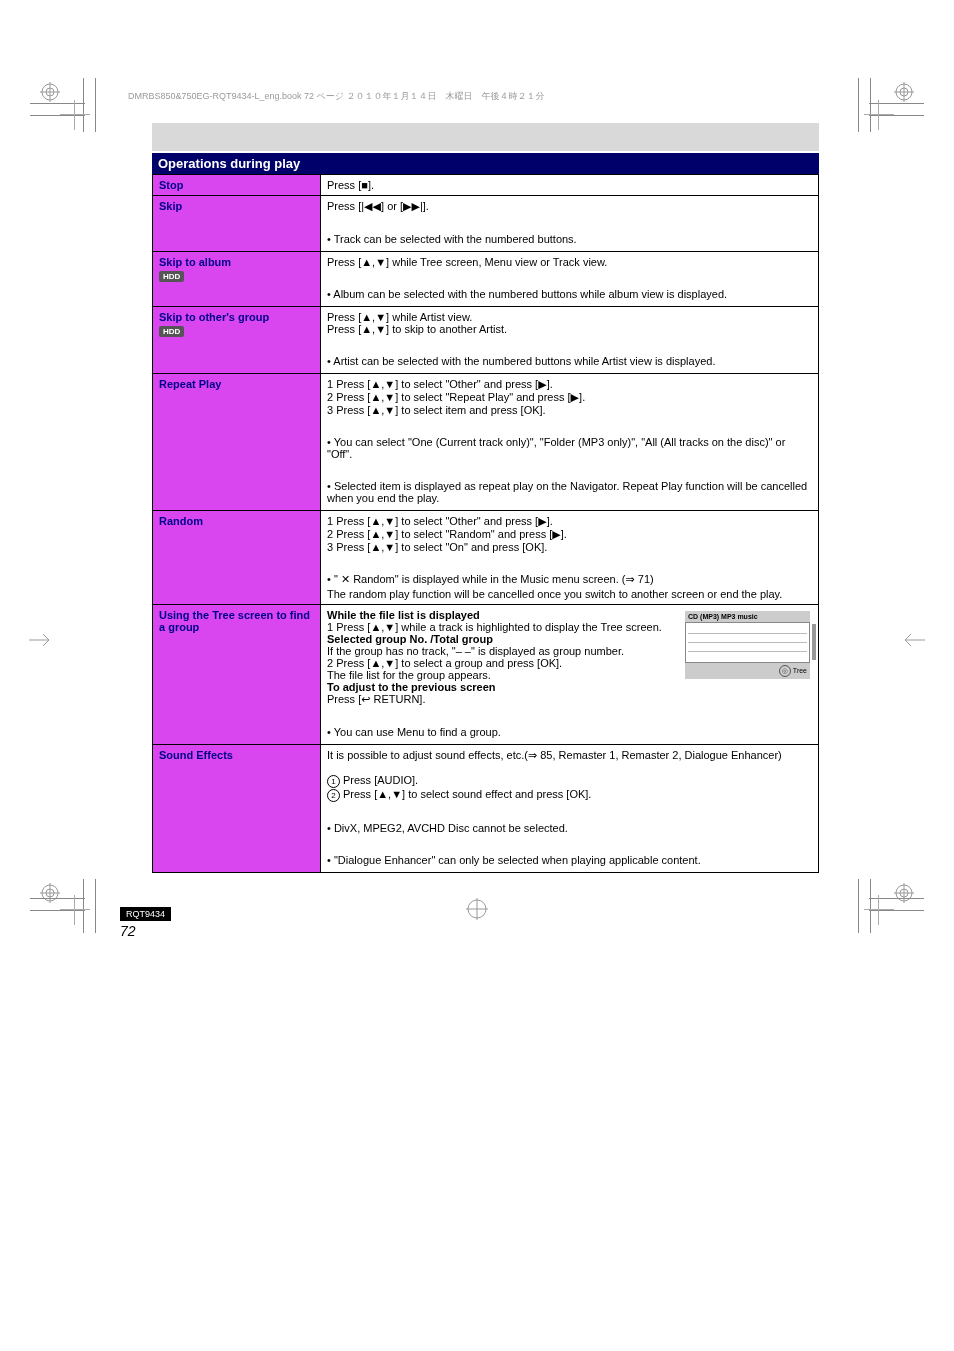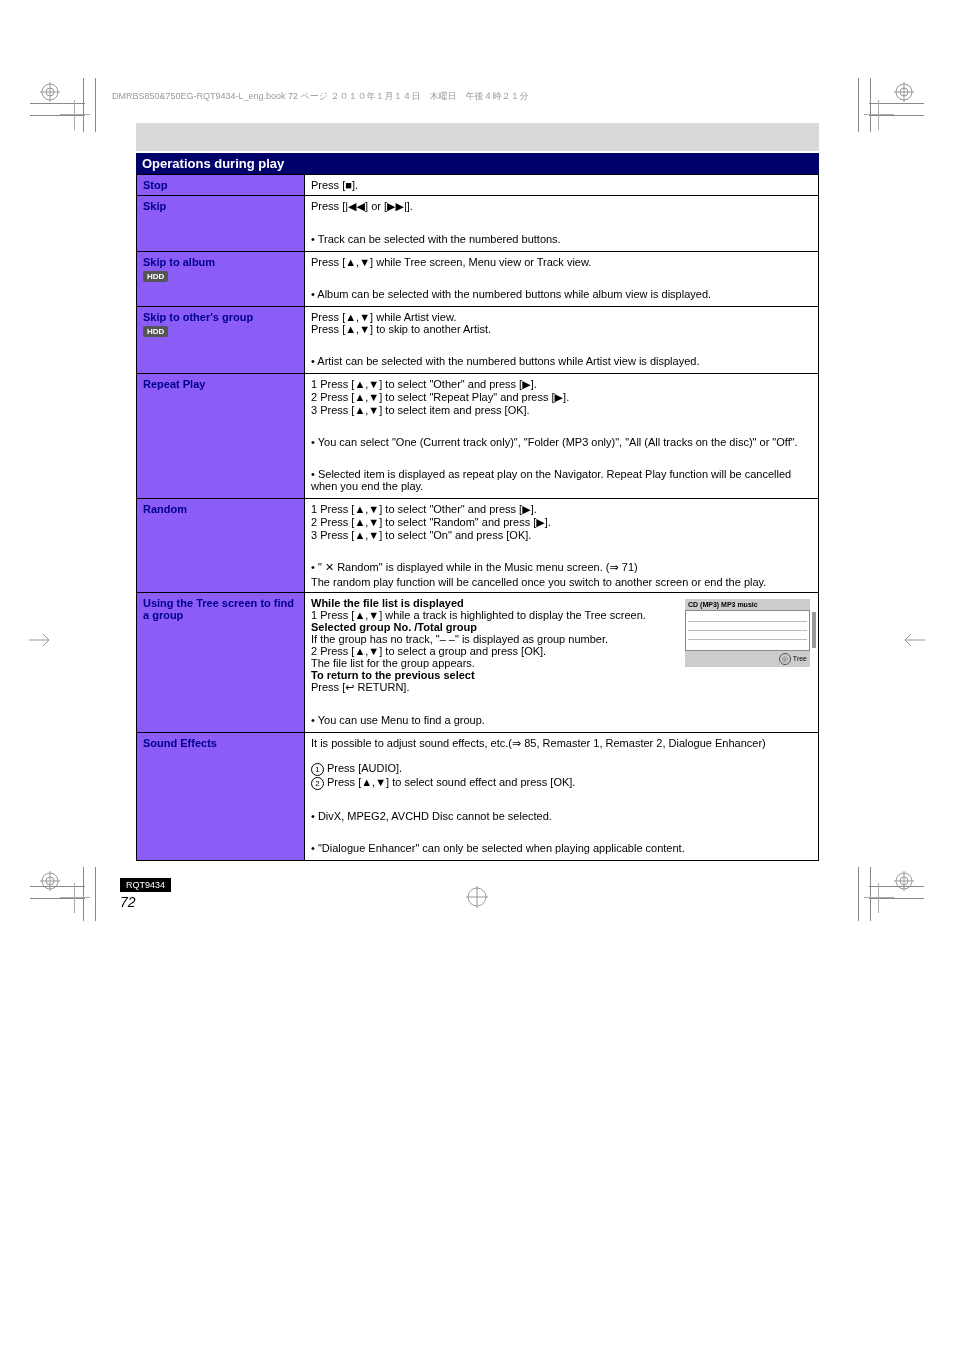--- a/index.html
+++ b/index.html
@@ -4,21 +4,21 @@
 <style>
   body {
     margin: 0;
     padding: 0;
     background: #fff;
     font-family: Arial, Helvetica, sans-serif;
     color: #000;
     width: 954px;
   }
   .page {
-    padding: 90px 0 0 0;
+    padding: 90px 0 0 16px;
     position: relative;
   }
   .regmark {
     position: absolute;
     width: 20px;
     height: 20px;
   }
   .reg-tl { top: 82px; left: 40px; }
   .reg-tr { top: 82px; right: 40px; }
   .reg-ml { top: 630px; left: 29px; }
@@ -109,21 +109,21 @@
   }
   table.ops td {
     border: 1px solid #000;
     padding: 4px 6px;
     vertical-align: top;
   }
   table.ops td.label {
     width: 155px;
     font-weight: bold;
     color: #00008b;
-    background: #8b5cf6;
+    background: #d946ef;
   }
   .subtag {
     display: inline-block;
     background: #555;
     color: #fff;
     font-size: 8px;
     font-weight: bold;
     padding: 1px 4px;
     border-radius: 2px;
     margin-top: 3px;
@@ -199,21 +199,21 @@
     position: absolute;
     left: 50%;
     bottom: 70px;
     transform: translateX(-50%);
     font-size: 14px;
     color: #888;
   }
   .page-footer {
     position: absolute;
     left: 120px;
-    bottom: 71px;
+    bottom: 54px;
     font-size: 10px;
   }
   .page-num-box {
     display: inline-block;
     background: #000;
     color: #fff;
     font-size: 9px;
     padding: 2px 6px;
     margin-right: 6px;
   }
@@ -360,21 +360,21 @@
               <div class="rb-footer">
                 <span class="disc-icon">◎</span><span>Tree</span>
               </div>
             </div>
             <div><b>While the file list is displayed</b></div>
             <div><span>1  Press [</span><span class="sym">▲,▼</span><span>] while a track is highlighted to display the Tree screen.</span></div>
             <div><b>Selected group No. /Total group</b></div>
             <div>If the group has no track, "– –" is displayed as group number.</div>
             <div><span>2  Press [</span><span class="sym">▲,▼</span><span>] to select a group and press [OK].</span></div>
             <div>The file list for the group appears.</div>
-            <div><b>To return to the previous select</b></div>
+            <div><b>To adjust to the previous screen</b></div>
             <div><span>Press [</span><span class="sym">↩</span><span> RETURN].</span></div>
             <div class="bullet">• <span>You can use Menu to find a group.</span></div>
           </div>
         </td>
       </tr>
       <tr>
         <td class="label">Sound Effects</td>
         <td>
           <div><span>It is possible to adjust sound effects, etc.(</span><span class="sym">⇒</span><span> 85, Remaster 1, Remaster 2, Dialogue Enhancer)</span></div>
           <div style="margin-top:12px;"><span class="circ-num">1</span><span>Press [AUDIO].</span></div>

